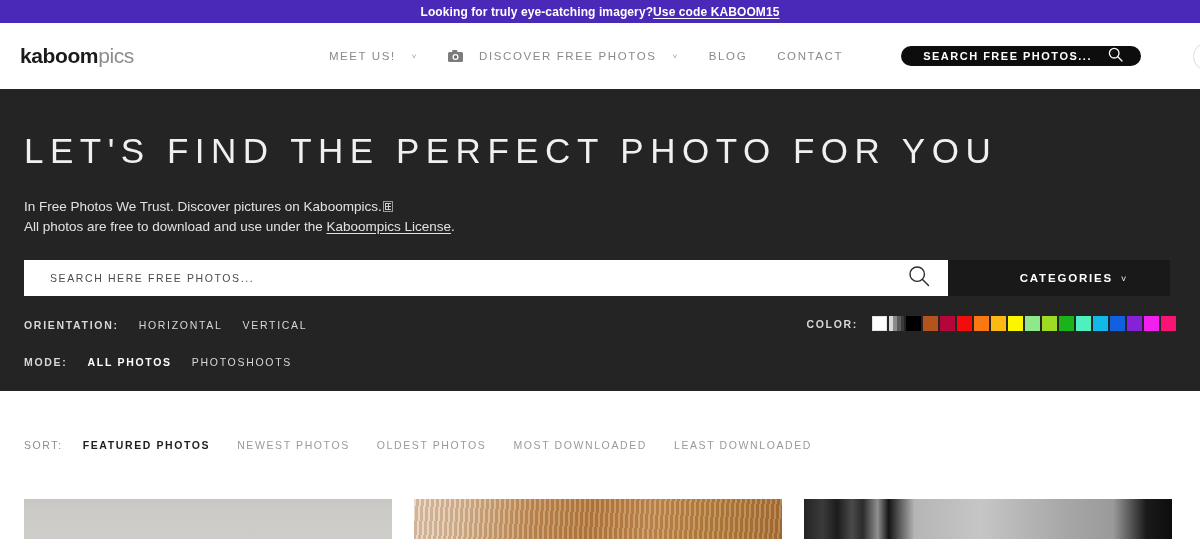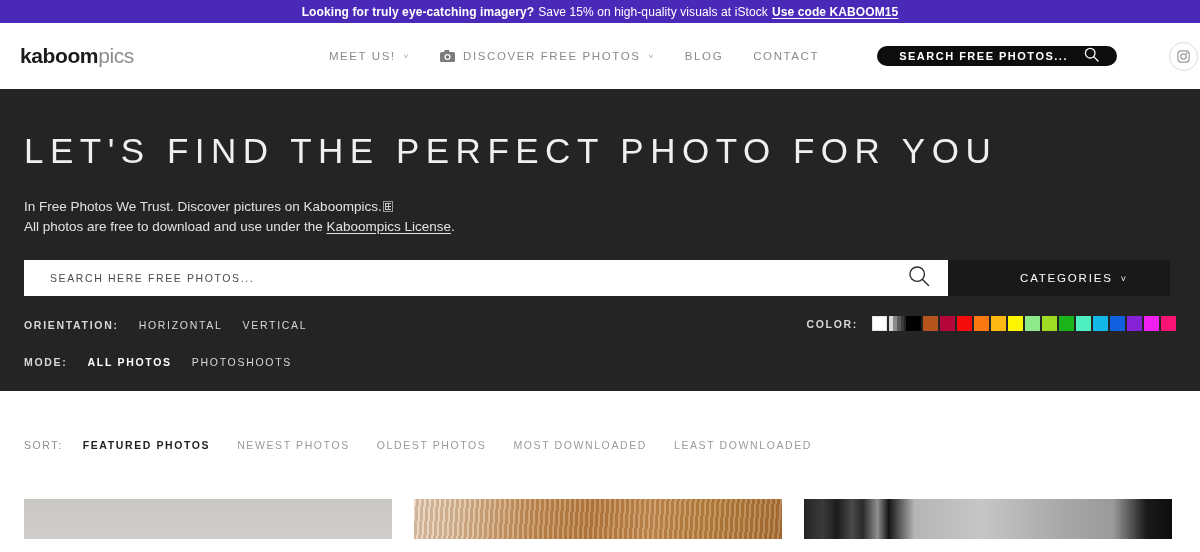--- a/index.html
+++ b/index.html
@@ -54,21 +54,21 @@
 
   .main-nav {
     display: flex;
     align-items: center;
     gap: 30px;
     margin-left: 195px;
   }
   .nav-item {
     display: flex;
     align-items: center;
-    gap: 8px;
+    gap: 16px;
     font-size: 11.5px;
     letter-spacing: 1.6px;
     color: #8a8a8a;
     white-space: nowrap;
     cursor: pointer;
   }
   .nav-caret {
     font-size: 8px;
     color: #9a9a9a;
     line-height: 1;
@@ -190,21 +190,21 @@
     display: flex;
     align-items: center;
     justify-content: center;
     gap: 8px;
     cursor: pointer;
   }
   .categories-label {
     color: #ffffff;
     font-size: 11.5px;
     letter-spacing: 1.8px;
-    font-weight: normal;
+    font-weight: bold;
     padding-left: 28px;
   }
   .cat-caret { color: #ffffff; font-size: 9px; line-height: 1; position: relative; top: 1px; }
 
   
   .filter-row {
     margin-top: 22px;
     display: flex;
     align-items: center;
     position: relative;
@@ -306,21 +306,20 @@
         #2b2b2b 16%, #8f8f8f 20%, #151515 23%,
         #b5b5b5 30%, #c6c6c6 48%, #a8a8a8 70%,
         #9a9a9a 84%, #1a1a1a 93%, #0d0d0d 100%);
   }
 </style>
 </head>
 <body>
 
 <div class="promo-bar">
   <span class="promo-strong">Looking for truly eye-catching imagery?</span>
-  <span class="promo-mid">Save 15% on high-quality visuals at iStock</span>
   <a class="promo-code" href="#">Use code KABOOM15</a>
 </div>
 
 <div class="site-header">
 
   <div class="logo">
     <span class="kb">kaboom</span><span class="pc">pics</span>
   </div>
 
   <nav class="main-nav">

